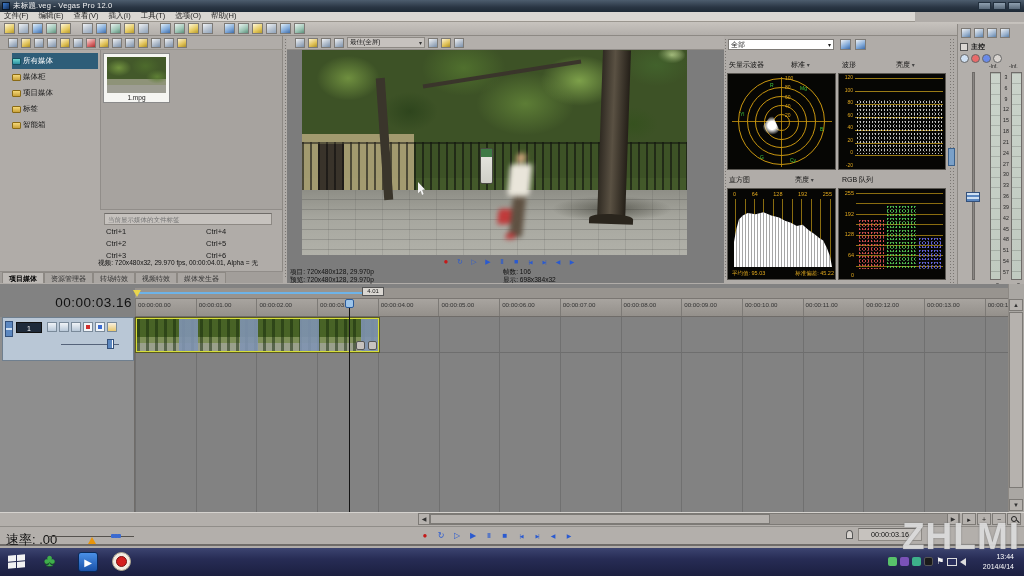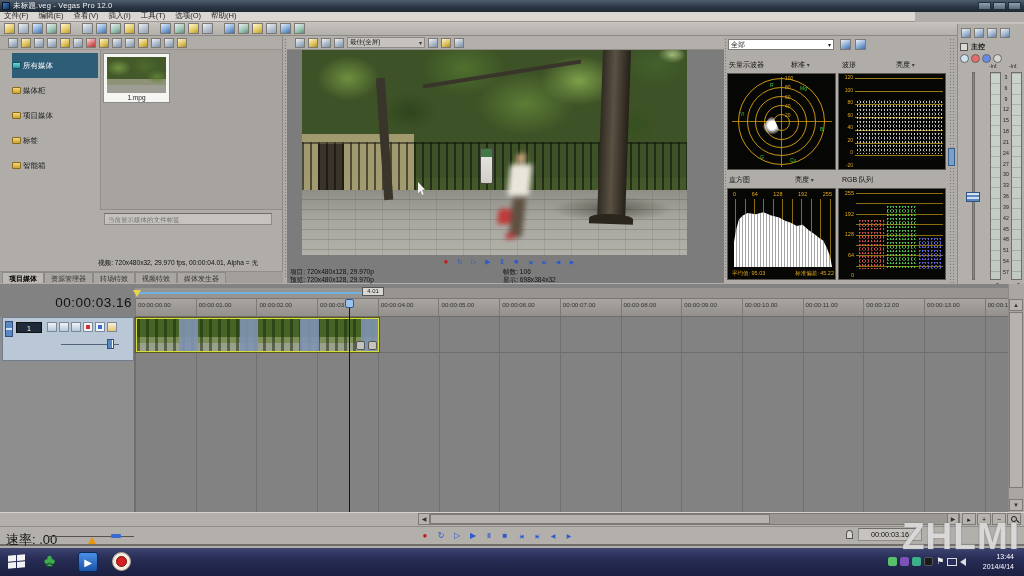--- a/index.html
+++ b/index.html
@@ -21,21 +21,21 @@
   .tbico:nth-child(4n+3){background:linear-gradient(150deg,#dfeef8,#7fa8d8 60%,#3e6ca8)}
   .tbico:nth-child(4n){background:linear-gradient(150deg,#e8f2ee,#9cc4b4 60%,#5c8f7a)}
   .tbico:nth-child(5){margin-right:8px}.tbico:nth-child(10){margin-right:8px}.tbico:nth-child(14){margin-right:8px}
   
   #leftpanel{left:0;top:36px;width:283px;height:247px;background:#b0aca8;border-right:1px solid #8d8984}
   #mediatb{left:0;top:37px;width:283px;height:13px;display:flex;align-items:center;gap:3px;padding-left:8px;border-bottom:1px solid #9a968f}
   .mico{width:10px;height:10px;border:1px solid #7d7a76;background:linear-gradient(150deg,#f0f2f4,#a9b6c6 60%,#7b90aa);flex:none}
   .mico:nth-child(3n+2){background:linear-gradient(150deg,#fdf2cf,#dfc055 60%,#a98f2a)}
   .mico:nth-child(7){background:linear-gradient(150deg,#f8dede,#d86a6a 60%,#a83030)}
   #tree{left:12px;top:53px;width:86px}
-  .titem{display:flex;align-items:center;height:25px;white-space:nowrap;overflow:hidden}
+  .titem{display:flex;align-items:center;height:16px;white-space:nowrap;overflow:hidden}
   .fold{width:9px;height:7px;background:linear-gradient(#f5d877,#caa23a);border:1px solid #8a6a14;border-radius:1px;margin-right:2px;flex:none}
   .ti0 .fold{background:linear-gradient(#6fd8d0,#2a8fa0);border-color:#14505e}
   .tlabel{font-size:7.5px}
   .ti0{background:#2e5d78;color:#fff;padding-right:2px}
   .ti2{position:relative}
   .ti2::before{content:"+";position:absolute;left:-9px;top:1px;width:7px;height:7px;border:1px solid #666;background:#ddd;font-size:6px;line-height:6px;text-align:center}
   #thumbarea{left:100px;top:50px;width:182px;height:160px;background:#a7a39f;border-left:1px solid #918d89}
   #thumbcard{left:103px;top:53px;width:67px;height:50px;background:#f5f5f2;border:1px solid #8a8a8a;text-align:center}
   #thumbimg{position:absolute;left:3px;top:3px;width:59px;height:36px;background:
     radial-gradient(18px 12px at 20% 30%,#71923f,transparent 70%),
@@ -327,20 +327,32 @@
         <span class="tlabel">智能箱</span>
       </div>
     </div>
   <div class="abs" id="thumbcard">
     <span class="abs" id="thumbimg"></span>
     <span id="thumbname">1.mpg</span>
   </div>
   <div class="abs" id="tagwrap">
     <input id="tagbox" placeholder="当前显示媒体的文件标签" style="">
   </div>
+  <div class="abs" id="shortcuts">
+    <div class="scol" id="scolL">
+        <span>Ctrl+1</span>
+        <span>Ctrl+2</span>
+        <span>Ctrl+3</span>
+      </div>
+    <div class="scol" id="scolR">
+        <span>Ctrl+4</span>
+        <span>Ctrl+5</span>
+        <span>Ctrl+6</span>
+      </div>
+  </div>
   <div class="abs" id="mediainfo">视频: 720x480x32, 29.970 fps, 00:00:04.01, Alpha = 无</div>
   <div class="abs" id="ptabs">
       <span class="ptab pt0">项目媒体</span>
       <span class="ptab pt1">资源管理器</span>
       <span class="ptab pt2">转场特效</span>
       <span class="ptab pt3">视频特效</span>
       <span class="ptab pt4">媒体发生器</span>
     </div>
 
   <div class="abs grip" id="grip1"></div>

